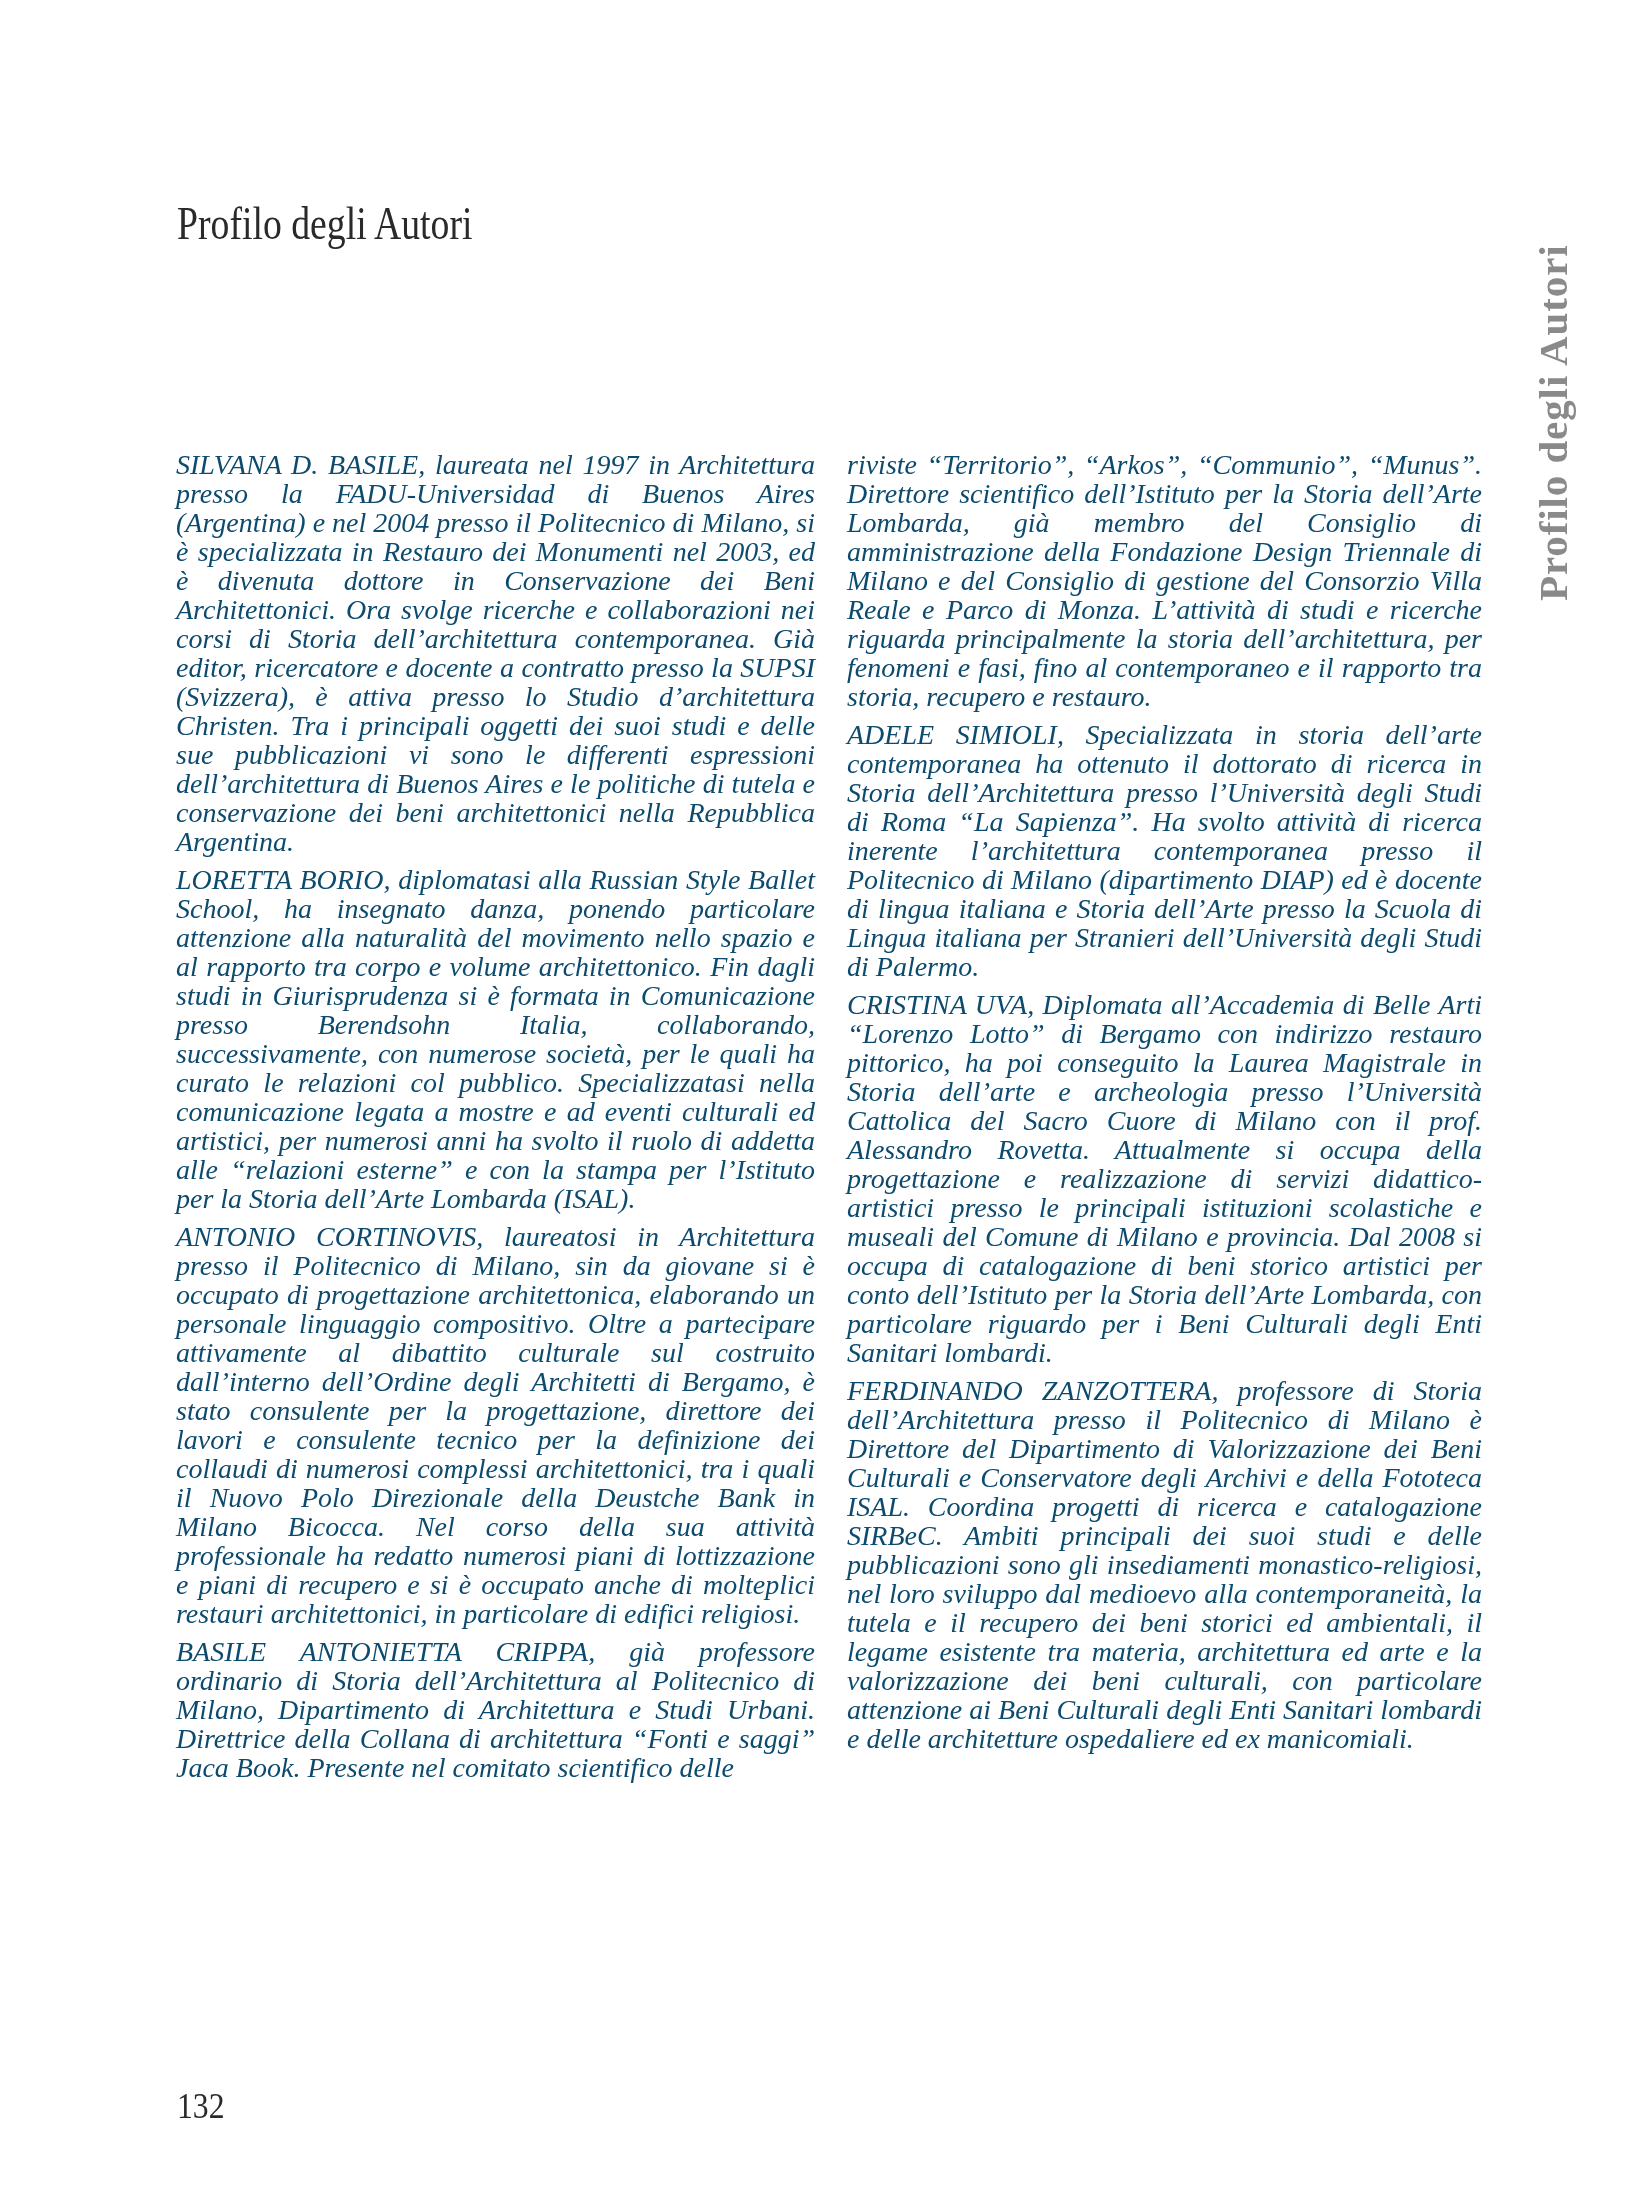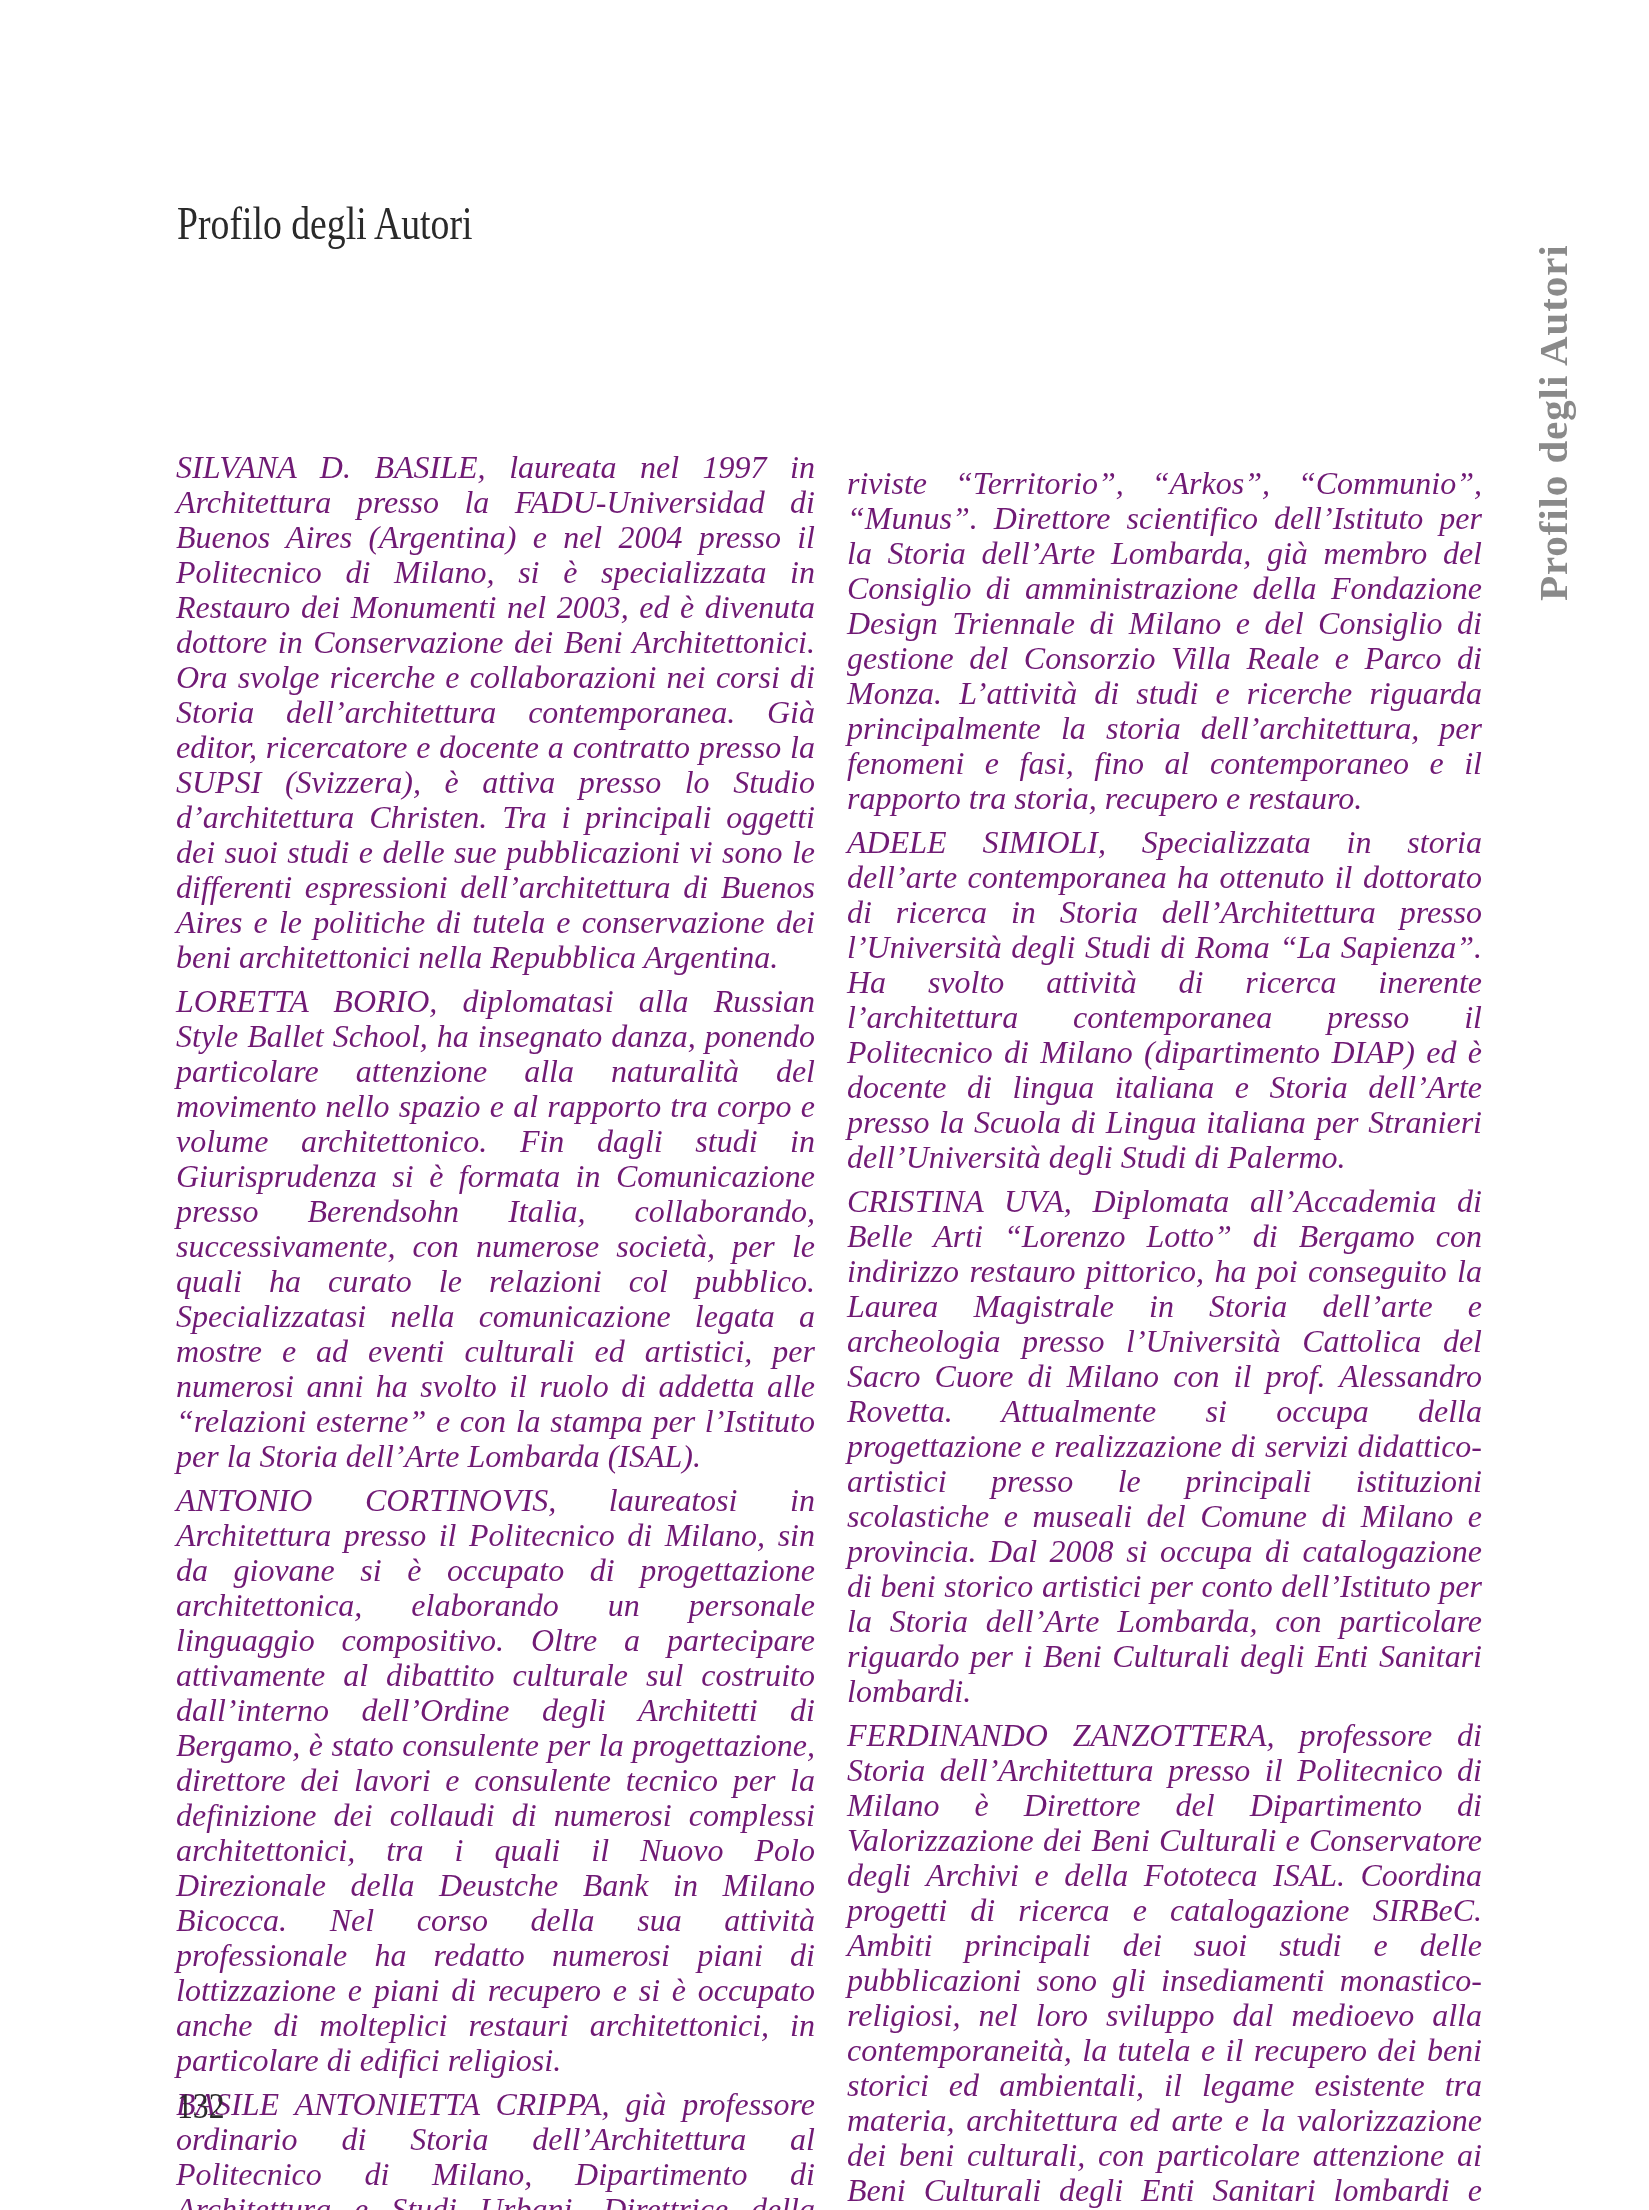--- a/index.html
+++ b/index.html
@@ -25,28 +25,28 @@
     letter-spacing: 0px;
     transform: scaleX(0.82);
     transform-origin: left top;
     white-space: nowrap;
   }
   .column {
     position: absolute;
     top: 450px;
   }
   .column.left  { left: 176px; width: 639px; }
-  .column.right { left: 847px; width: 635px; margin-top: 16px; }
+  .column.right { left: 847px; width: 635px; }
   .column p {
     margin: 0 0 9px 0;
     font-style: italic;
-    font-size: 32px;
-    line-height: 35px;
+    font-size: 28px;
+    line-height: 29px;
     text-align: justify;
-    color: #701a75;
+    color: #0c4a6e;
   }
   .author-name {
     
     font-style: italic;
   }
   .vertical-title {
     position: absolute;
     left: 1529px;
     top: 198px;
     width: 66px;

